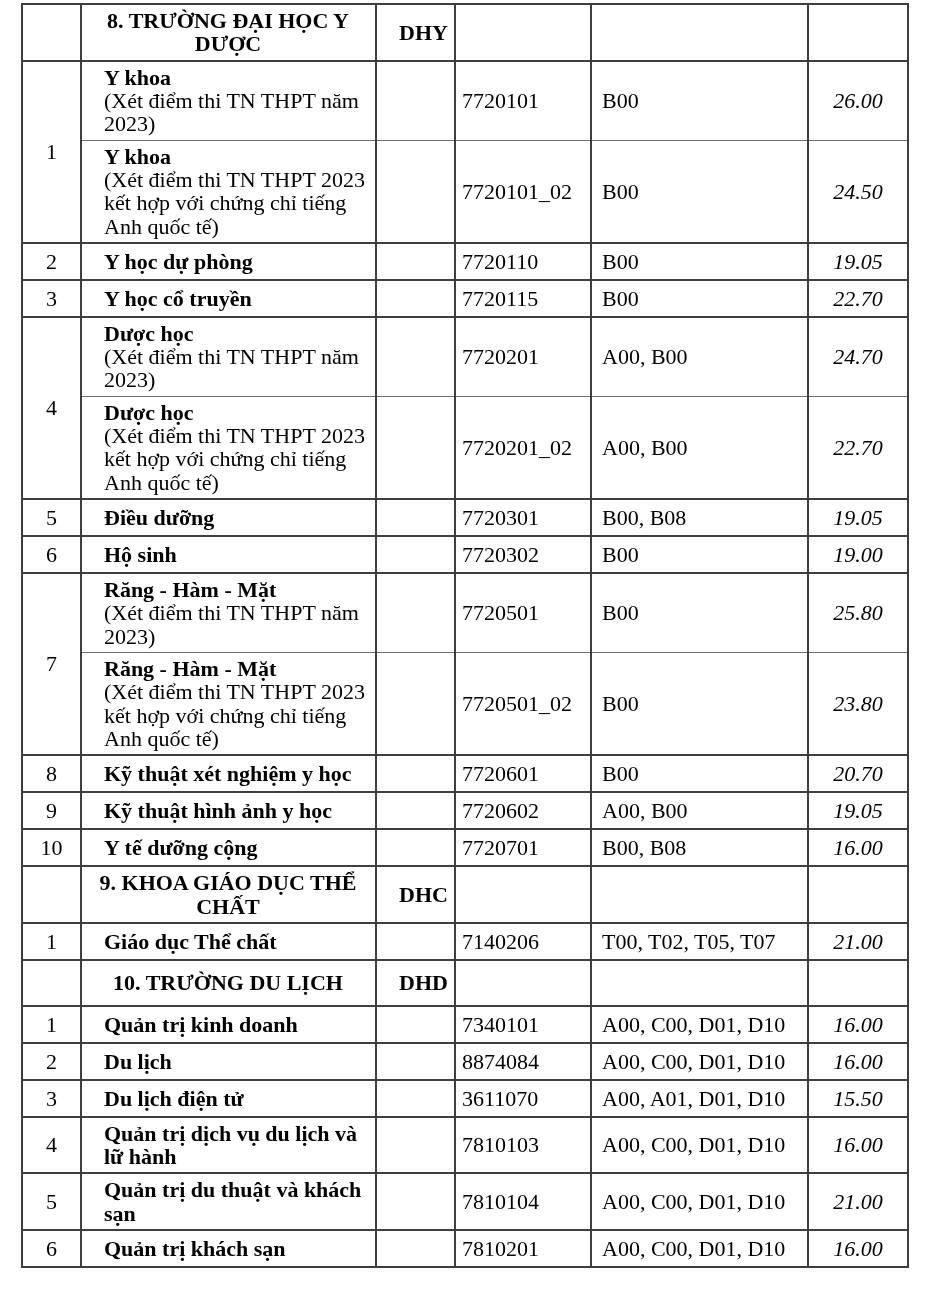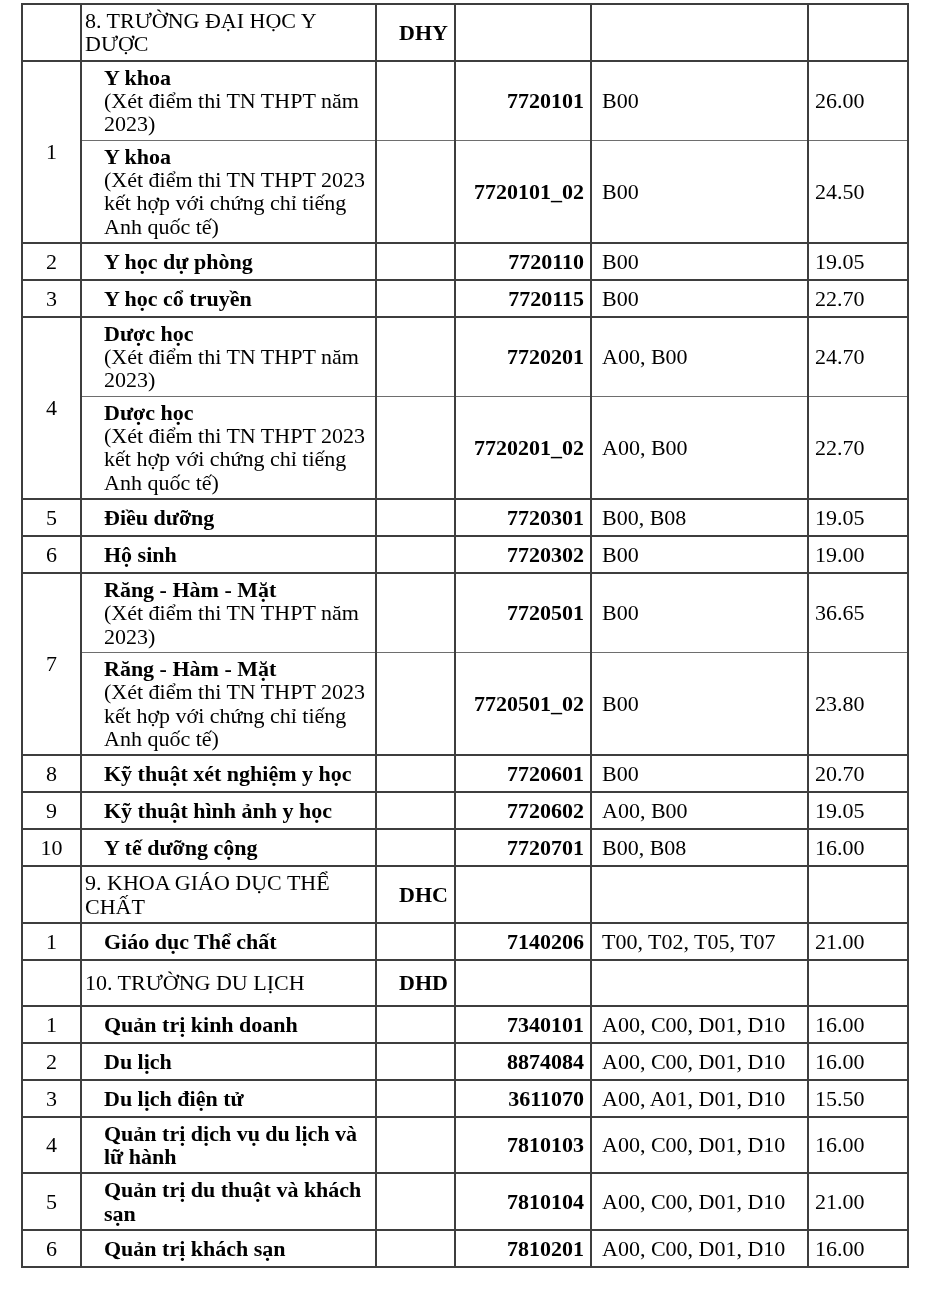--- a/index.html
+++ b/index.html
@@ -27,24 +27,24 @@
     line-height: 1.06;
     padding: 4px 6px;
     word-wrap: break-word;
   }
   tr.major > td { border-top: 2px solid var(--bc); }
   tr.sub  > td { border-top: 1px solid var(--bc-thin); }
   tr.datarow > td { height: 27px; }           
   tr.section-row > td { height: 36px; }       
   td.stt   { text-align: center; }
   td.ucode { text-align: right; font-weight: bold; }
-  td.pcode { text-align: right; font-weight: bold; }
-  td.score { text-align: left; }
+  td.pcode { text-align: left; }
+  td.score { text-align: center; font-style: italic; }
   td.combos{ padding-left: 10px; }
-  td.title { font-weight: normal; padding-left: 3px; padding-right: 4px; }
+  td.title { font-weight: bold; text-align: center; padding-left: 3px; padding-right: 4px; }
   td.name  { padding-left: 22px; }
   td.name .pname { font-weight: bold; }
   td.name .pnote { font-weight: normal; }
 </style>
 </head>
 <body style="background: rgb(255, 255, 255); color: rgb(0, 0, 0);">
 
 <table class="score-table">
   <colgroup>
     <col style="width:59px">
@@ -147,21 +147,21 @@
       </tr>
       <tr class="datarow major">
         <td class="stt" rowspan="2">7</td>
         <td class="name">
           <div class="pname">Răng - Hàm - Mặt</div>
           <div class="pnote">(Xét điểm thi TN THPT năm 2023)</div>
         </td>
         <td class="ucode"></td>
         <td class="pcode">7720501</td>
         <td class="combos">B00</td>
-        <td class="score">36.65</td>
+        <td class="score">25.80</td>
       </tr>
       <tr class="datarow sub">
         <td class="name">
           <div class="pname">Răng - Hàm - Mặt</div>
           <div class="pnote">(Xét điểm thi TN THPT 2023 kết hợp với chứng chỉ tiếng Anh quốc tế)</div>
         </td>
         <td class="ucode"></td>
         <td class="pcode">7720501_02</td>
         <td class="combos">B00</td>
         <td class="score">23.80</td>

